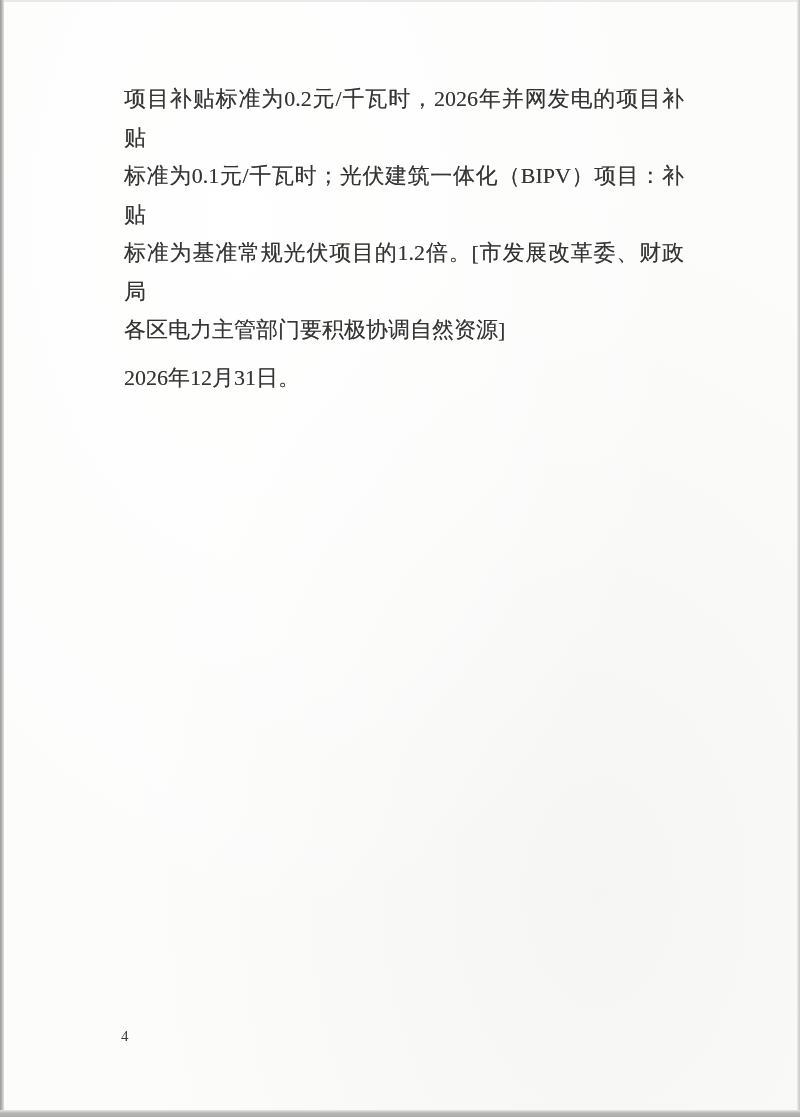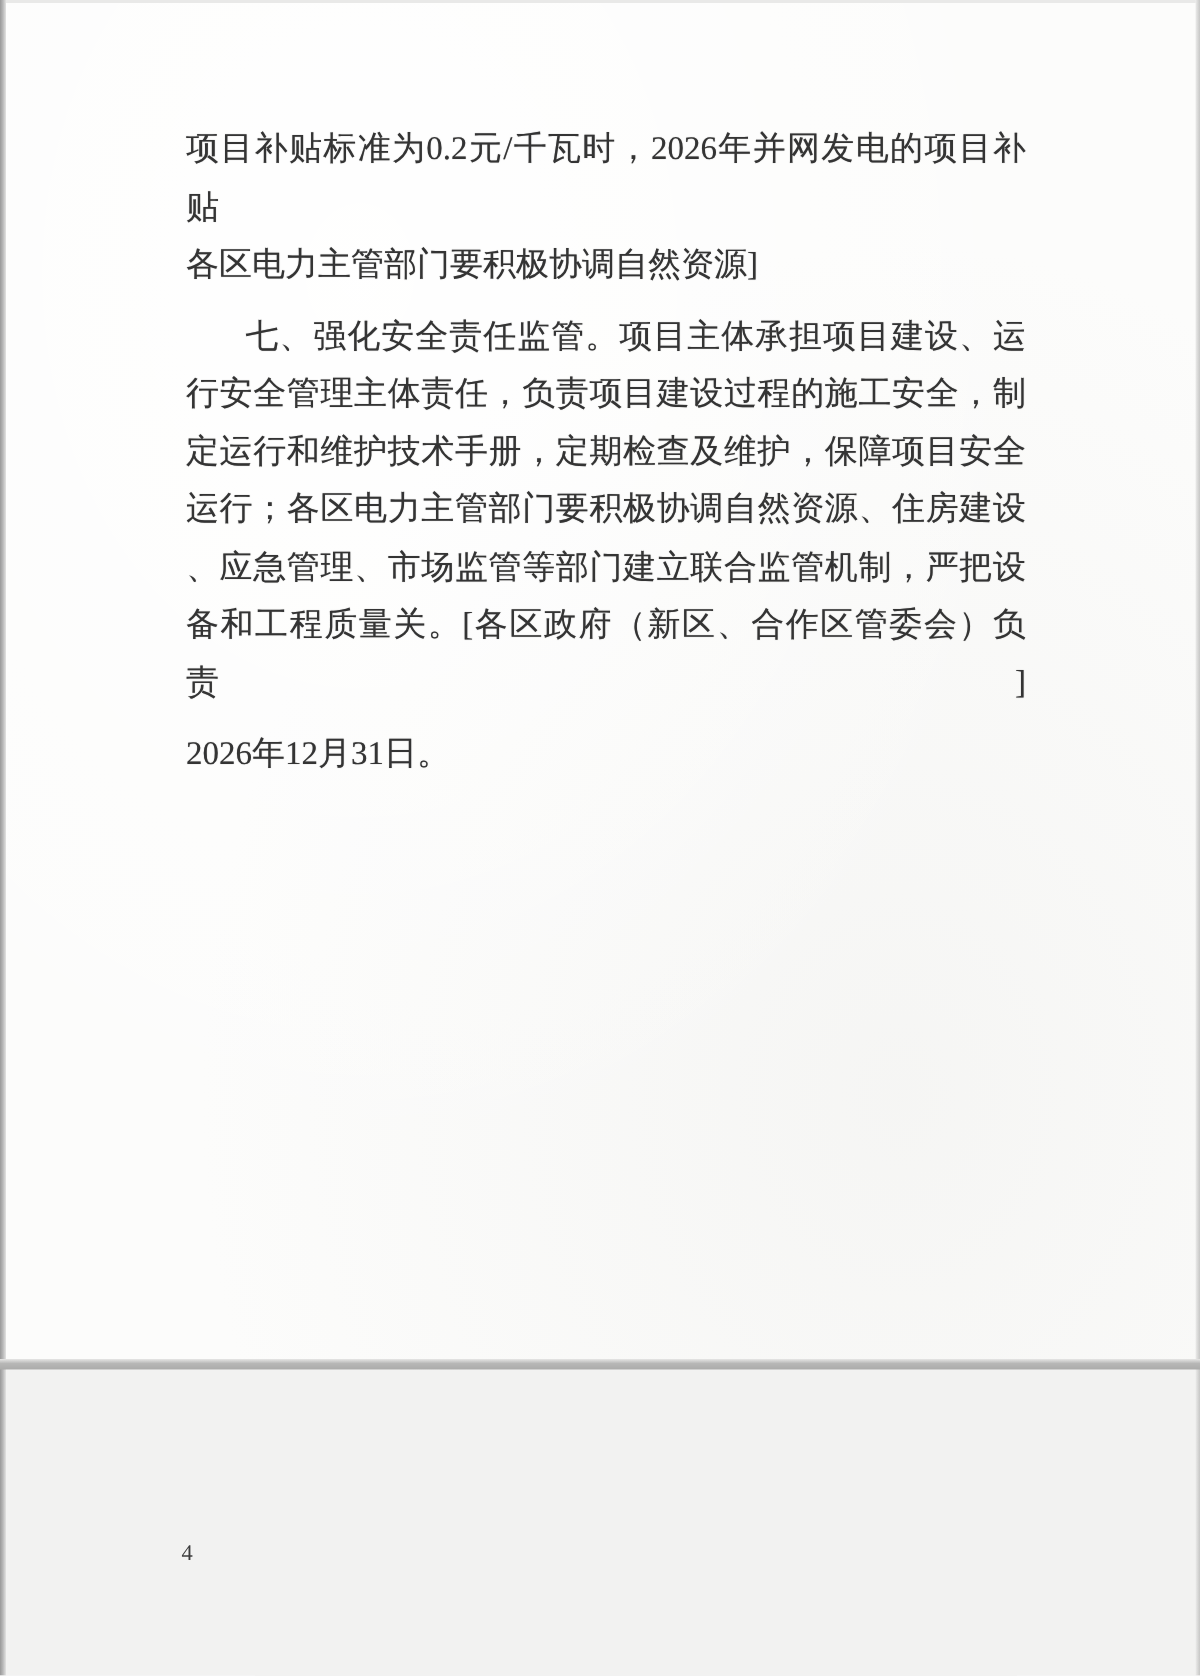--- a/index.html
+++ b/index.html
@@ -7,21 +7,21 @@
     margin: 0;
     padding: 0;
     width: 800px;
     height: 1117px;
     overflow: hidden;
     background: #f2f2f1;
   }
   .scan-page {
     position: relative;
     width: 800px;
-    height: 913px;
+    height: 1117px;
     background:
       radial-gradient(ellipse at 30% 20%, rgba(255,255,255,0.9) 0%, rgba(255,255,255,0) 60%),
       radial-gradient(ellipse at 75% 80%, rgba(240,240,238,0.55) 0%, rgba(255,255,255,0) 55%),
       #fcfcfb;
     font-family: "Liberation Serif", "DejaVu Serif", serif;
   }
   
   .edge-left {
     position: absolute; left: 0; top: 0; width: 4px; height: 1117px;
     background: linear-gradient(to right, #999 0, #b9b9b9 2px, #e3e3e2 4px);
@@ -72,29 +72,23 @@
 
 <div class="scan-page">
   <div class="edge-top"></div>
   <div class="edge-left"></div>
   <div class="edge-right"></div>
   <div class="edge-bottom"></div>
 
   <div class="text-block" id="text-block">
       <div class="paragraph">
         <div class="line full first">项目补贴标准为0.2元/千瓦时，2026年并网发电的项目补贴</div>
+        <div class="line full">标准为0.1元/千瓦时；光伏建筑一体化（BIPV）项目：补贴</div>
+        <div class="line full">标准为基准常规光伏项目的1.2倍。[市发展改革委、财政局</div>
         <div class="line">各区电力主管部门要积极协调自然资源]</div>
-      </div>
-      <div class="paragraph indent">
-        <div class="line full first">七、强化安全责任监管。项目主体承担项目建设、运</div>
-        <div class="line full">行安全管理主体责任，负责项目建设过程的施工安全，制</div>
-        <div class="line full">定运行和维护技术手册，定期检查及维护，保障项目安全</div>
-        <div class="line full">运行；各区电力主管部门要积极协调自然资源、住房建设</div>
-        <div class="line full">、应急管理、市场监管等部门建立联合监管机制，严把设</div>
-        <div class="line full">备和工程质量关。[各区政府（新区、合作区管委会）负责]</div>
       </div>
       <div class="paragraph indent">
         <div class="line">2026年12月31日。</div>
       </div>
     </div>
 
   <div class="page-number">4</div>
 </div>
 
 </body></html>

